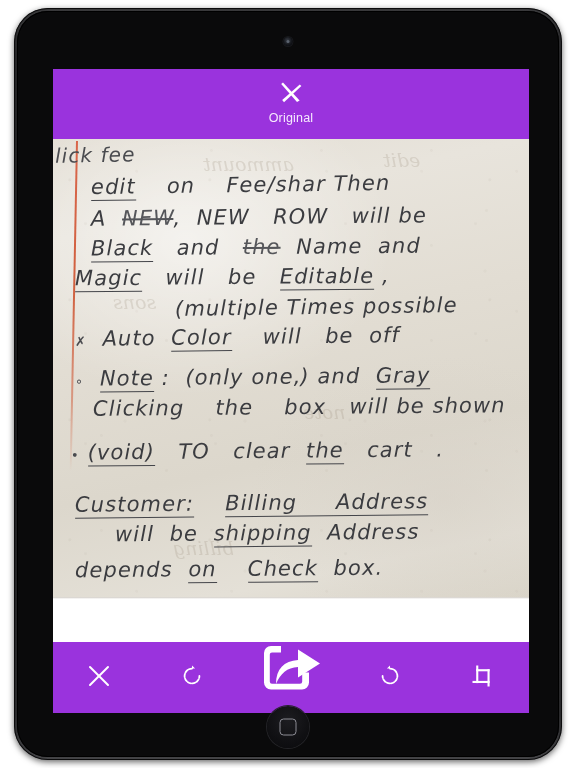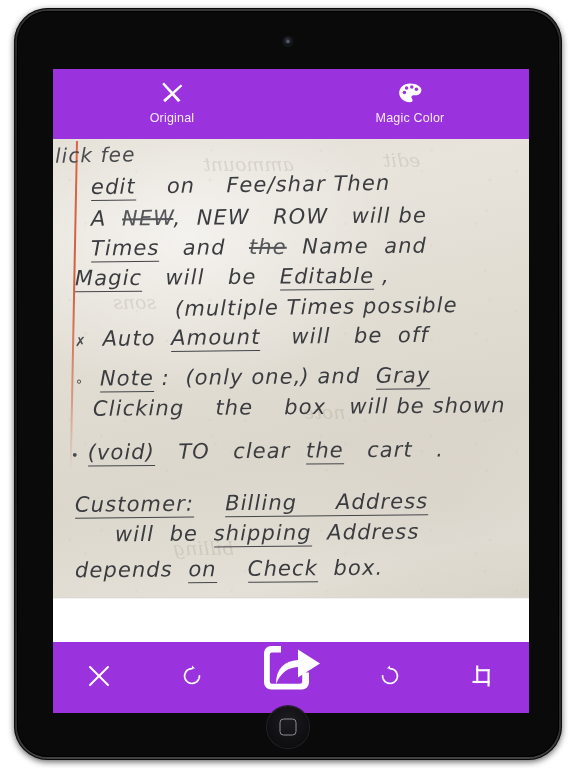--- a/index.html
+++ b/index.html
@@ -279,37 +279,20 @@
                 <path d="M3.2 3.0 L5.0 1.6 L21.6 19.4 L19.0 20.9 Z"></path>
                 <path d="M21.8 3.4 L23.4 5.0 L6.0 21.2 L4.2 19.0 Z"></path>
               </g>
             </svg>
           </span>
           <span class="filter-label">Original</span>
         </div>
 
 
 
-        <div class="filter-item">
-          <span class="filter-icon">
-            <svg width="26" height="24" viewBox="0 0 26 24" aria-hidden="true">
-              <path d="M13 2.4 C6.9 2.4 2.2 6.5 2.2 11.8 C2.2 17.1 6.9 21.2 13 21.2
-                       C14.7 21.2 15.6 20.3 15.6 19.2 C15.6 18.6 15.3 18.2 15.0 17.8
-                       C14.7 17.3 14.4 16.9 14.4 16.3 C14.4 15.2 15.3 14.3 16.4 14.3
-                       L18.5 14.3 C21.8 14.3 24.4 11.9 24.4 9.0 C24.4 5.3 19.3 2.4 13 2.4 Z" fill="#ffffff"></path>
-              <g fill="#9a33dd">
-                <circle cx="7.4" cy="11.4" r="1.75"></circle>
-                <circle cx="9.6" cy="6.9" r="1.75"></circle>
-                <circle cx="14.8" cy="5.9" r="1.75"></circle>
-                <circle cx="19.4" cy="8.3" r="1.75"></circle>
-              </g>
-            </svg>
-          </span>
-          <span class="filter-label">Magic Color</span>
-        </div>
       </div>
 
       <div id="scan-area">
         <div id="paper">
 
           <div class="ghost" style="left:150px; top:14px;">ammount</div>
           <div class="ghost" style="left:330px; top:10px;">edit</div>
           <div class="ghost" style="left:60px;  top:152px;">sons</div>
           <div class="ghost" style="left:250px; top:262px;">note</div>
           <div class="ghost" style="left:120px; top:398px;">billing</div>
@@ -322,31 +305,31 @@
 
             <div class="hw-line" style="left:38px; top:34px; font-size:21px; transform:rotate(-0.8deg);">
               <span class="uline">edit</span>&nbsp;&nbsp;&nbsp; on &nbsp;&nbsp; Fee/shar Then
             </div>
 
             <div class="hw-line" style="left:38px; top:66px; font-size:21px; transform:rotate(-0.6deg);">
               A &nbsp;<span class="strike">NEW</span>,&nbsp; NEW &nbsp; ROW &nbsp; will be
             </div>
 
             <div class="hw-line" style="left:38px; top:96px; font-size:21px; transform:rotate(-0.5deg);">
-              <span class="uline">Times</span> &nbsp;&nbsp;and &nbsp;&nbsp;<span class="strike">the</span>&nbsp; Name &nbsp;and
+              <span class="uline">Black</span> &nbsp;&nbsp;and &nbsp;&nbsp;<span class="strike">the</span>&nbsp; Name &nbsp;and
             </div>
 
             <div class="hw-line" style="left:22px; top:126px; font-size:21px; transform:rotate(-0.5deg);">
               <span class="uline">Magic</span> &nbsp;&nbsp;will &nbsp;&nbsp;be &nbsp;&nbsp;<span class="uline">Editable</span> ,
             </div>
 
             <div class="hw-line" style="left:122px; top:156px; font-size:21px; transform:rotate(-0.8deg);">(multiple  Times  possible</div>
 
             <div class="hw-line" style="left:22px; top:186px; font-size:21px; transform:rotate(-0.7deg);">
-              <span class="bullet">✗</span> &nbsp;Auto &nbsp;<span class="uline">Amount</span> &nbsp;&nbsp; will &nbsp;&nbsp;be &nbsp;off
+              <span class="bullet">✗</span> &nbsp;Auto &nbsp;<span class="uline">Color</span> &nbsp;&nbsp; will &nbsp;&nbsp;be &nbsp;off
             </div>
 
             <div class="hw-line" style="left:22px; top:226px; font-size:21px; transform:rotate(-0.6deg);">
               <span class="bullet">∘</span> &nbsp;<span class="uline">Note</span> : &nbsp;(only one<span style="letter-spacing:0">,</span>) and &nbsp;<span class="uline">Gray</span>
             </div>
 
             <div class="hw-line" style="left:40px; top:256px; font-size:21px; transform:rotate(-0.5deg);">
               Clicking &nbsp;&nbsp; the &nbsp;&nbsp; box &nbsp; will be shown
             </div>
 

